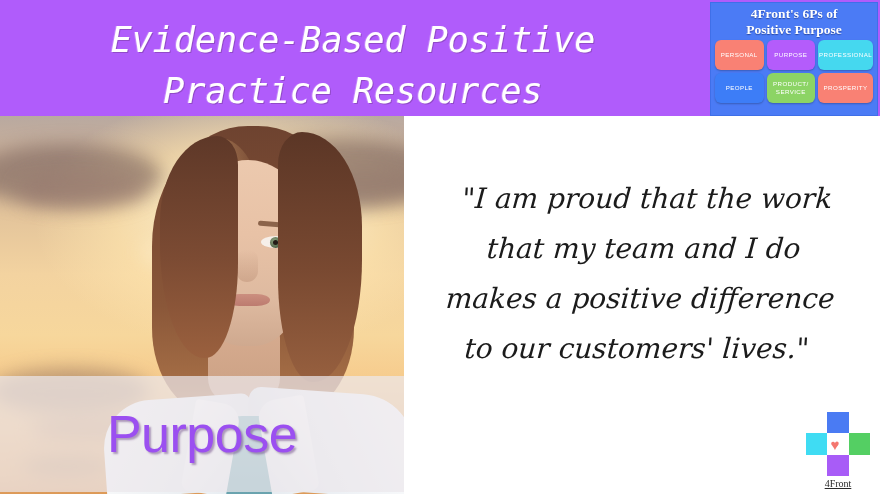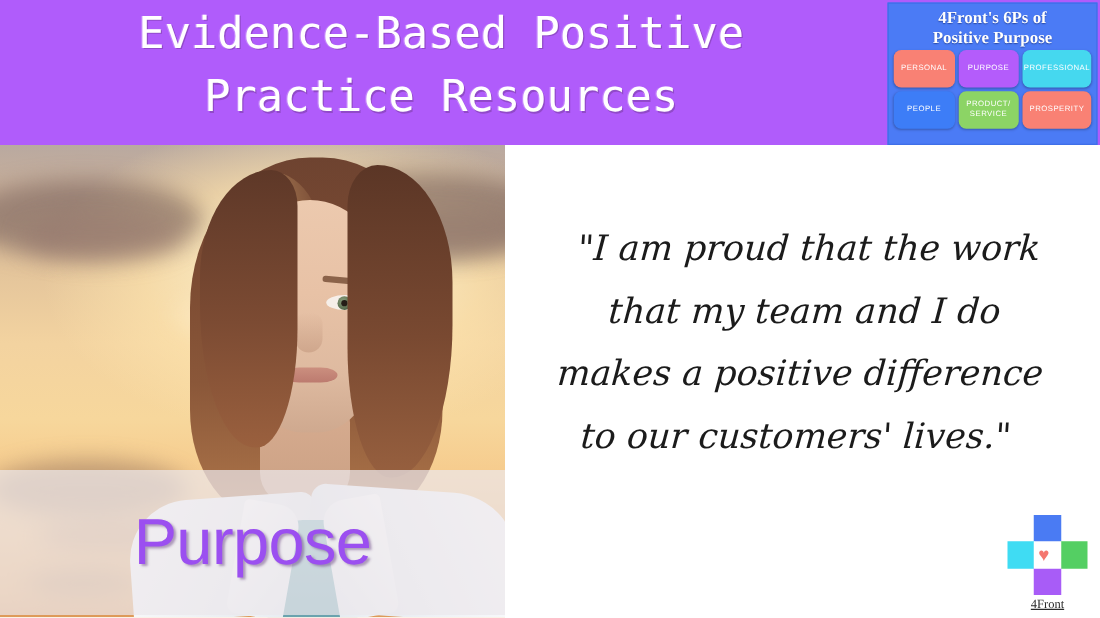--- a/index.html
+++ b/index.html
@@ -19,30 +19,31 @@
   
   #header-band {
     position: absolute;
     left: 0; top: 0;
     width: 880px;
     height: 116px;
     background: #b05cfb;
   }
   #header-title {
     position: absolute;
-    left: 0; top: 2px;
+    left: 0; top: 15px;
     width: 706px;
     text-align: center;
     font-family: "DejaVu Sans Mono", "Liberation Mono", monospace;
     font-size: 35px;
     line-height: 51px;
     color: #ffffff;
     letter-spacing: 0px;
     text-shadow: 1px 1px 0 rgba(120,60,160,.55), -1px 0 0 rgba(255,255,255,.25);
     white-space: pre-line;
+    font-style: italic;
   }
 
   
   #sixps-box {
     position: absolute;
     left: 710px; top: 2px;
     width: 168px;
     height: 114px;
     background: #4b7bf5;
     border: 1px solid #3f6fe8;

